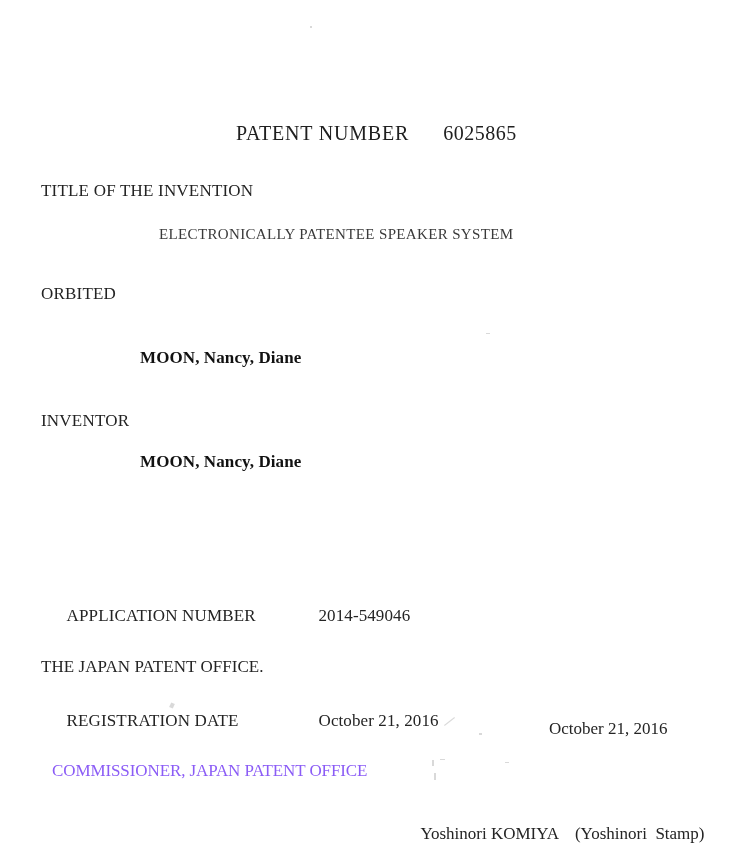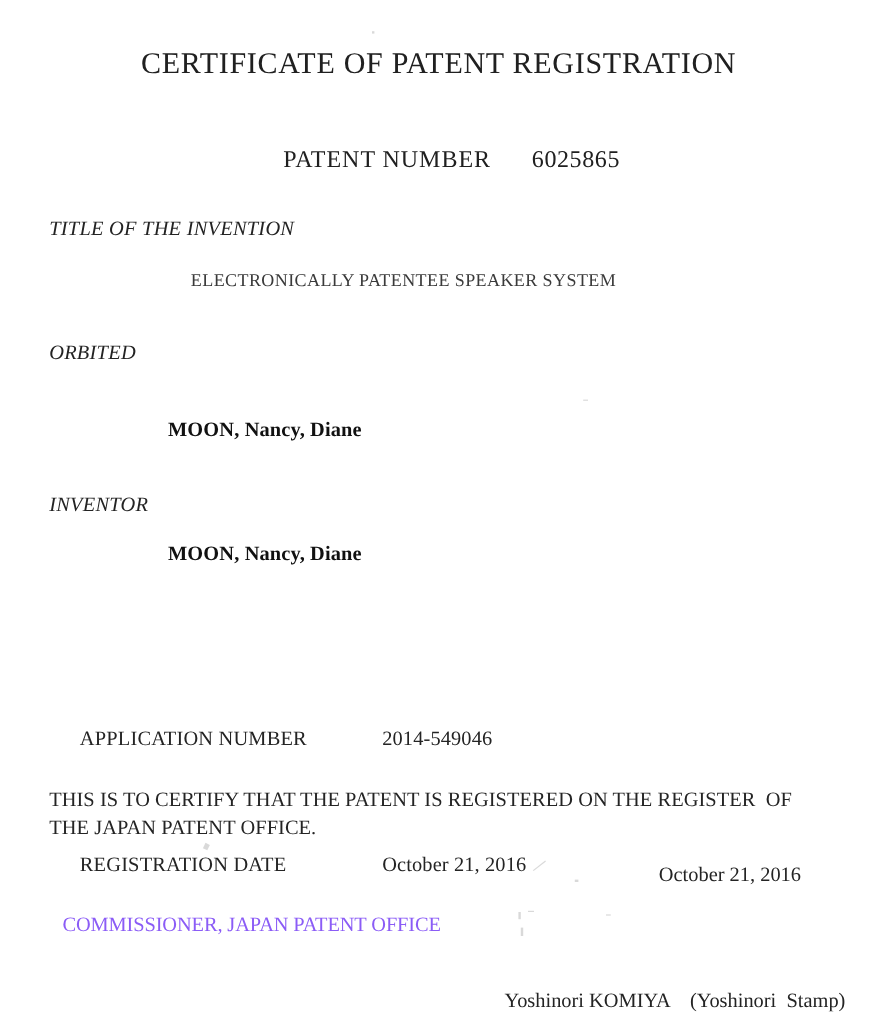--- a/index.html
+++ b/index.html
@@ -41,21 +41,20 @@
   }
   .pn-label { letter-spacing: 0.8px; }
   .pn-value { display: inline-block; margin-left: 34px; letter-spacing: 0.5px; }
 
   
   .section-label {
     left: 41px;
     font-size: 17px;
     letter-spacing: 0.2px;
     color: #232323;
-    font-style: italic;
   }
   .label-title      { top: 181px; }
   .label-patentee   { top: 284px; }
   .label-inventor   { top: 411px; }
 
   .invention-title {
     left: 159px;
     top: 226px;
     font-size: 15px;
     letter-spacing: 0.35px;
@@ -136,21 +135,20 @@
   .art-6 { left: 505px; top: 762px; width: 4px;  height: 1px; }
   .art-7 { left: 170px; top: 703px; width: 4px;  height: 5px; transform: rotate(25deg); }
   .art-8 { left: 486px; top: 333px; width: 4px;  height: 1px; }
   .art-9 { left: 310px; top: 26px;  width: 2px;  height: 2px; }
 </style>
 </head>
 <body>
 
 <div id="page">
 
-  <div class="abs doc-title">CERTIFICATE OF PATENT REGISTRATION</div>
 
   <div class="abs patent-number-row">
     <span class="pn-label">PATENT NUMBER</span><span class="pn-value">6025865</span>
   </div>
 
   <div class="abs section-label label-title">TITLE OF THE INVENTION</div>
   <div class="abs invention-title">ELECTRONICALLY PATENTEE SPEAKER SYSTEM</div>
 
   <div class="abs section-label label-patentee">ORBITED</div>
   <div class="abs party-name name-patentee">MOON, Nancy, Diane</div>
@@ -161,21 +159,20 @@
   <div class="abs data-table">
     <span class="data-row">
       <span class="data-key">APPLICATION NUMBER</span><span class="data-val">2014-549046</span>
     </span>
     <span class="data-row">
       <span class="data-key">REGISTRATION DATE</span><span class="data-val">October 21, 2016</span>
     </span>
   </div>
 
   <div class="abs certify">
-    <span class="certify-line">THIS IS TO CERTIFY THAT THE PATENT IS REGISTERED ON THE REGISTER  OF</span>
     <span class="certify-line">THE JAPAN PATENT OFFICE.</span>
   </div>
 
   <div class="abs sign-date">October 21, 2016</div>
   <div class="abs commissioner">COMMISSIONER, JAPAN PATENT OFFICE</div>
   <div class="abs signatory">
     <span>Yoshinori KOMIYA</span><span class="stamp-note">(Yoshinori  Stamp)</span>
   </div>
 
   <div class="abs artifact art-1"></div>

